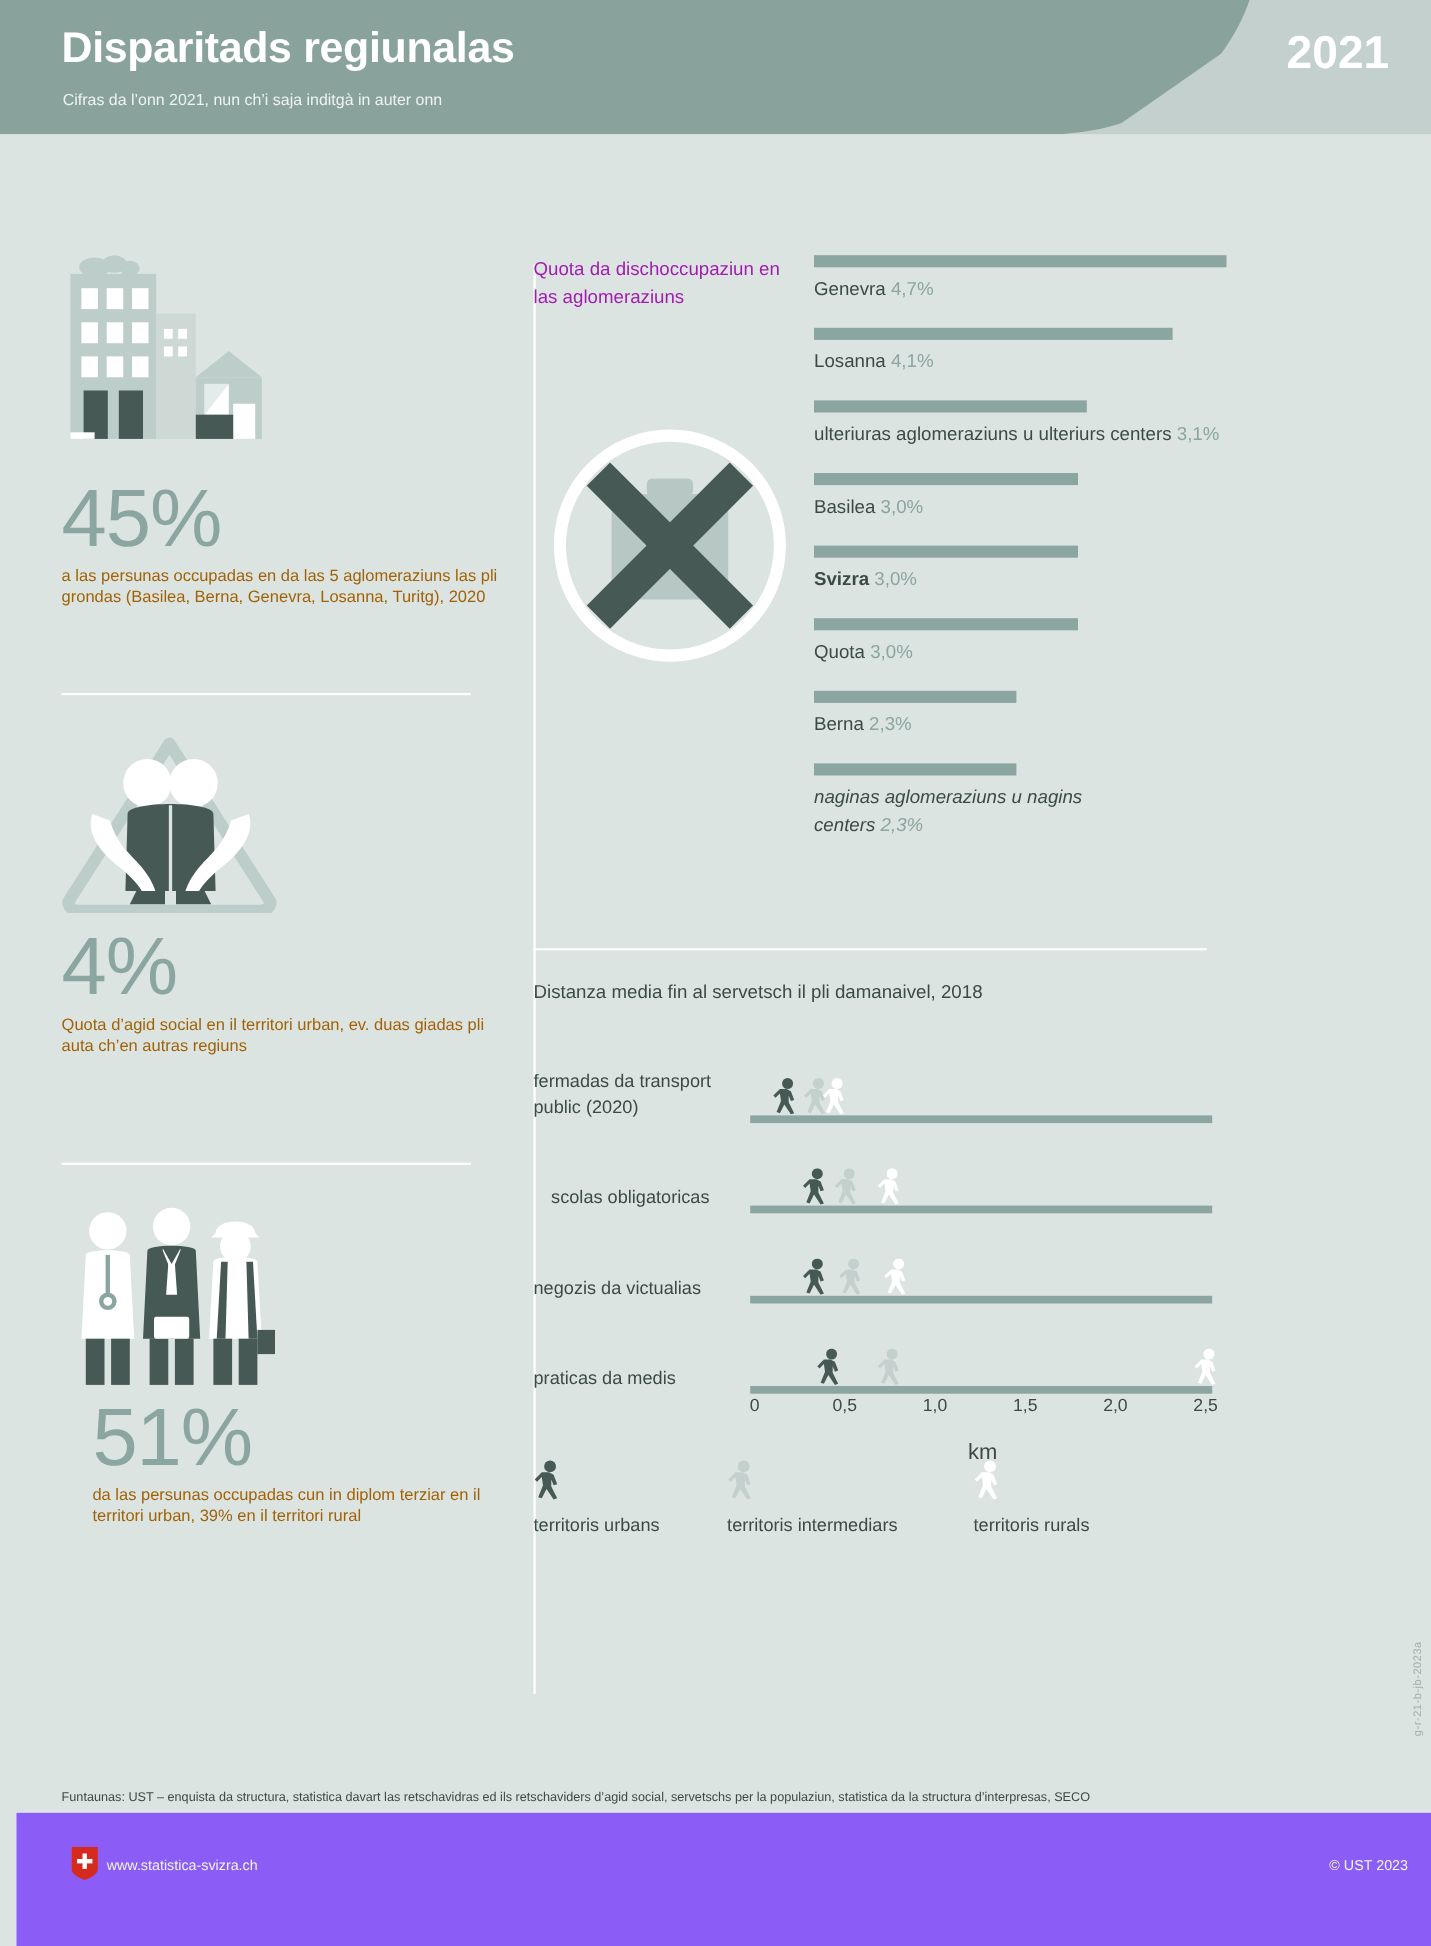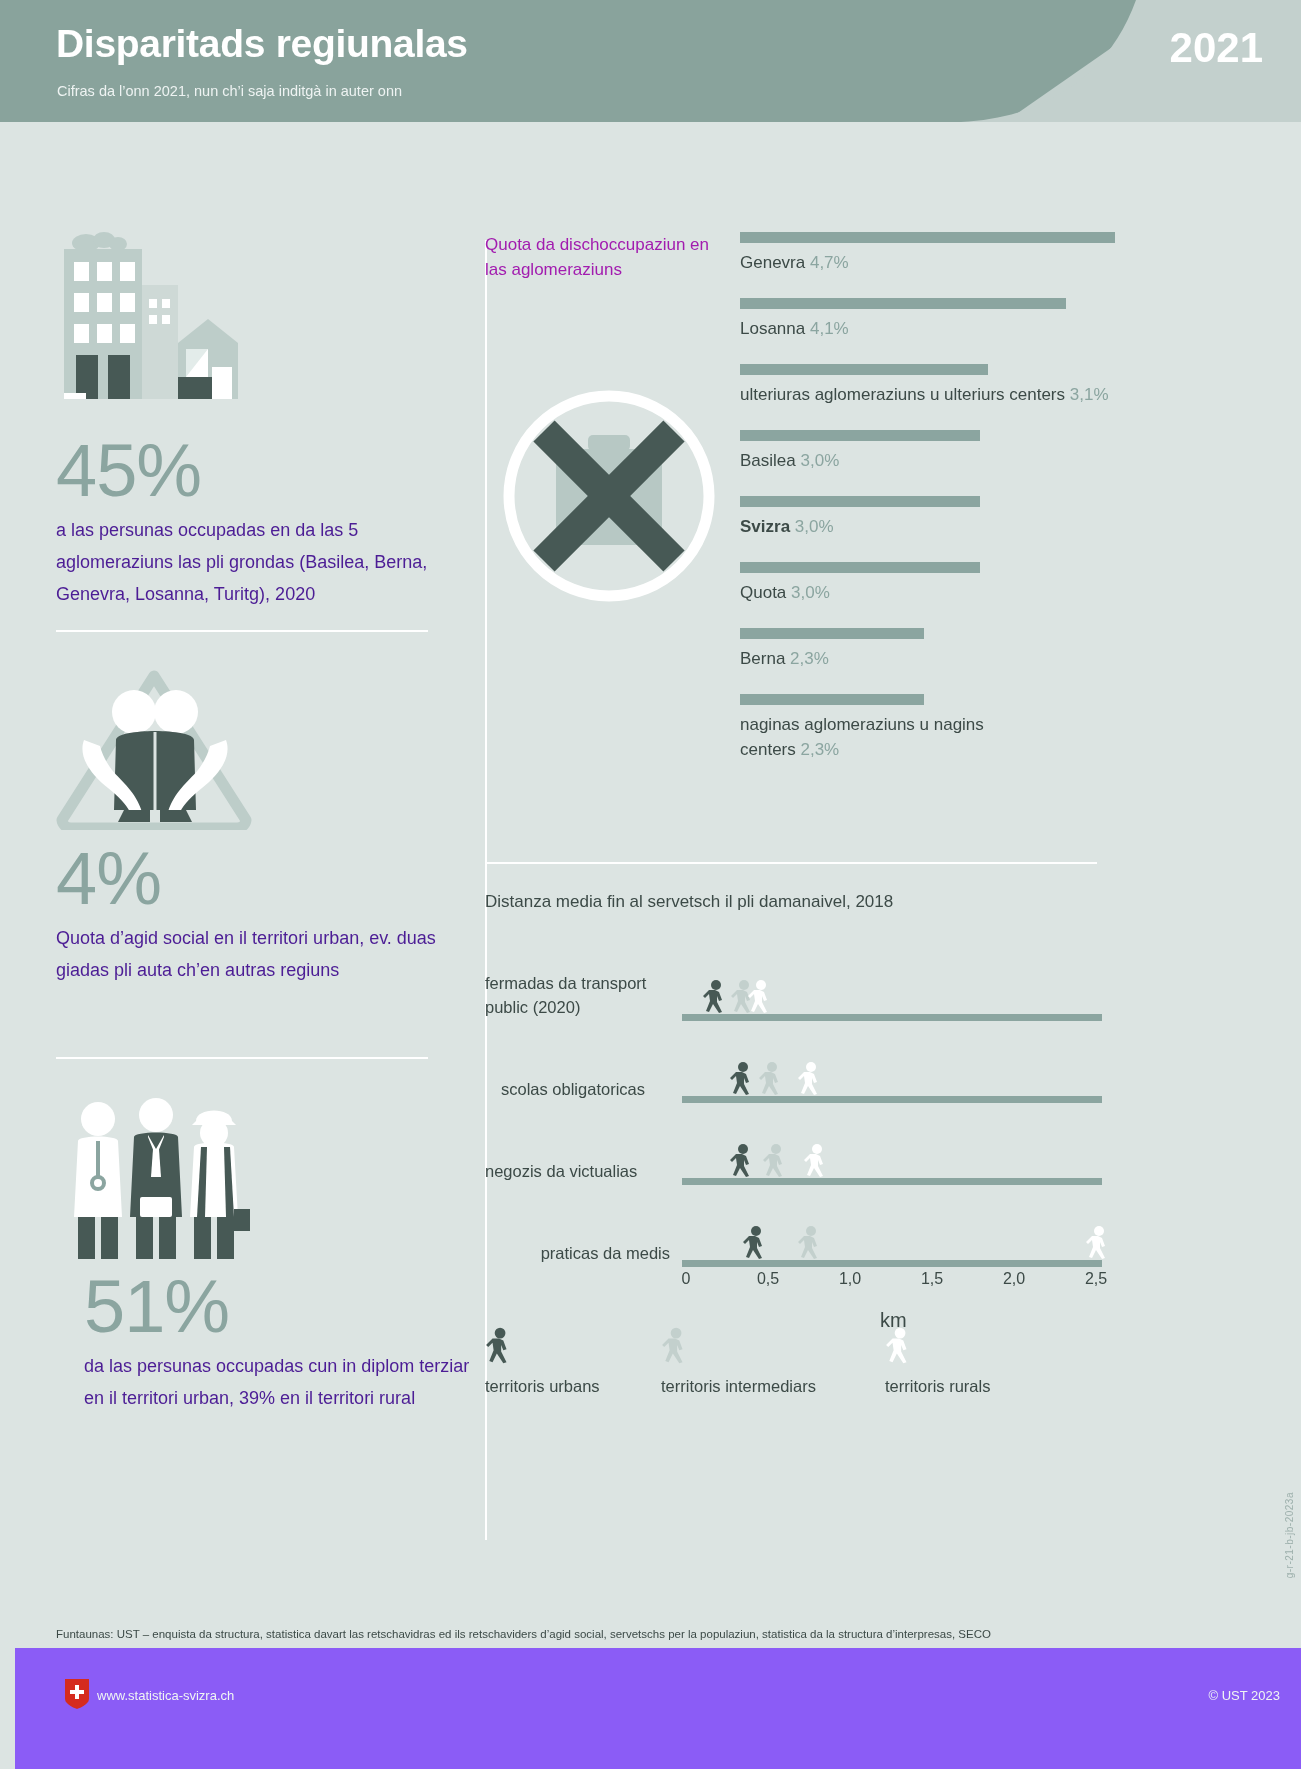--- a/index.html
+++ b/index.html
@@ -43,21 +43,21 @@
   .col-right{position:absolute;left:485px;top:0;width:816px;height:1518px;}
   .vrule{
     position:absolute;left:0;top:118px;width:2px;height:1300px;background:#ffffff;
   }
   
   .lblock{position:absolute;left:56px;width:400px;}
   .bignum{
     font-size:74px;line-height:78px;color:#8ba5a0;font-weight:300;
     letter-spacing:-1px;
   }
-  .ltext{font-size:18px;line-height:32px;color:#4c1d95;margin-top:4px;}
+  .ltext{font-size:15px;line-height:19px;color:#a16207;margin-top:4px;}
   .hr-left{
     position:absolute;left:56px;width:372px;height:2px;background:#ffffff;
   }
   
   .icon-build{position:absolute;left:56px;top:105px;width:200px;height:185px;}
   
   .sec-title{
     position:absolute;font-size:17px;line-height:25px;color:#a21caf;
   }
   .bars{position:absolute;left:255px;top:110px;width:375px;}
@@ -284,21 +284,21 @@
       <div class="barrow">
         <div class="bar" style="width:49%"></div>
         <div class="barlabel">
           <span class="n">Berna</span>
           <span class="v">2,3%</span>
         </div>
       </div>
 
       <div class="barrow">
         <div class="bar" style="width:49%"></div>
-        <div class="barlabel" style="max-width:300px;">
+        <div class="barlabel" style="max-width:300px;font-style:italic;">
           <span class="n">naginas aglomeraziuns u nagins centers</span>
           <span class="v">2,3%</span>
         </div>
       </div>
     </div>
 
     <div class="hr-right" style="top:740px;"></div>
 
     <div class="dist-title">Distanza media fin al servetsch il pli damanaivel, 2018</div>
 
@@ -349,21 +349,21 @@
           <circle cx="14" cy="5" r="5" fill="#c3d0cd"></circle>
           <path d="M13,10 L17,12 L20,20 L17,21 L15,16 L15,22 L20,32 L17,33 L11,24 L7,32 L4,31 L8,21 L7,14 L3,18 L1,16 L7,10 Z" fill="#c3d0cd"></path>
         </svg>
         <svg class="walker" style="left:318px;bottom:25px;" viewBox="0 0 26 34">
           <circle cx="14" cy="5" r="5" fill="#ffffff"></circle>
           <path d="M13,10 L17,12 L20,20 L17,21 L15,16 L15,22 L20,32 L17,33 L11,24 L7,32 L4,31 L8,21 L7,14 L3,18 L1,16 L7,10 Z" fill="#ffffff"></path>
         </svg>
       </div>
 
       <div class="drow" style="top:246px;">
-        <div class="dlabel" style="top:28px;text-align:right;">praticas da medis</div>
+        <div class="dlabel" style="top:28px;">praticas da medis</div>
         <div class="daxis" style="top:47px;"></div>
         <svg class="walker" style="left:257px;bottom:25px;" viewBox="0 0 26 34">
           <circle cx="14" cy="5" r="5" fill="#475955"></circle>
           <path d="M13,10 L17,12 L20,20 L17,21 L15,16 L15,22 L20,32 L17,33 L11,24 L7,32 L4,31 L8,21 L7,14 L3,18 L1,16 L7,10 Z" fill="#475955"></path>
         </svg>
         <svg class="walker" style="left:312px;bottom:25px;" viewBox="0 0 26 34">
           <circle cx="14" cy="5" r="5" fill="#c3d0cd"></circle>
           <path d="M13,10 L17,12 L20,20 L17,21 L15,16 L15,22 L20,32 L17,33 L11,24 L7,32 L4,31 L8,21 L7,14 L3,18 L1,16 L7,10 Z" fill="#c3d0cd"></path>
         </svg>
         <svg class="walker" style="left:600px;bottom:25px;" viewBox="0 0 26 34">

